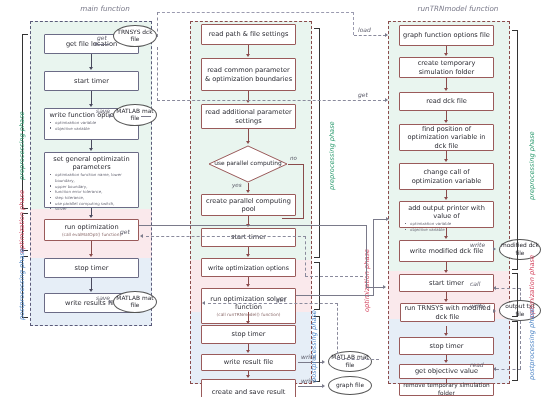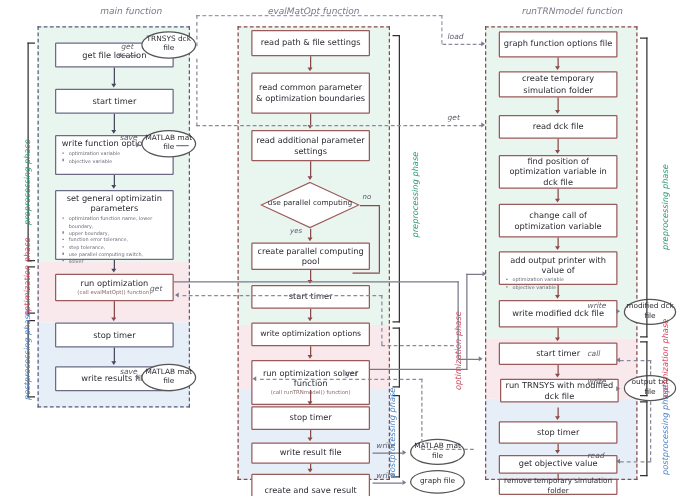--- a/index.html
+++ b/index.html
@@ -167,21 +167,20 @@
 
   <div class="bracket left b-green" style="left:22px;top:34px;width:6px;height:175px;"></div>
   <div class="plabel p-green rot-up" style="left:18px;top:180px;">preprocessing phase</div>
 
   <div class="bracket left b-red" style="left:22px;top:213px;width:6px;height:38px;"></div>
   <div class="plabel p-red rot-up" style="left:18px;top:253px;">optimization phase</div>
 
   <div class="bracket left b-blue" style="left:22px;top:256px;width:6px;height:62px;"></div>
   <div class="plabel p-blue rot-up" style="left:18px;top:320px;">postprocessing phase</div>
 
-  <div class="fn-title" style="left:196px;top:4px;width:110px;">evalMatOpt function</div>
 
   <div class="band pre" style="left:190px;top:21px;width:122px;height:239px;"></div>
   <div class="band opt" style="left:190px;top:260px;width:122px;height:52px;"></div>
   <div class="band post" style="left:190px;top:312px;width:122px;height:72px;"></div>
 
   <div class="dashbox brown" style="left:190px;top:21px;width:122px;height:363px;"></div>
 
   <div class="node brown" style="left:201px;top:24px;width:95px;height:21px;">
     <span class="ttl">read path &amp; file settings</span>
   </div>

